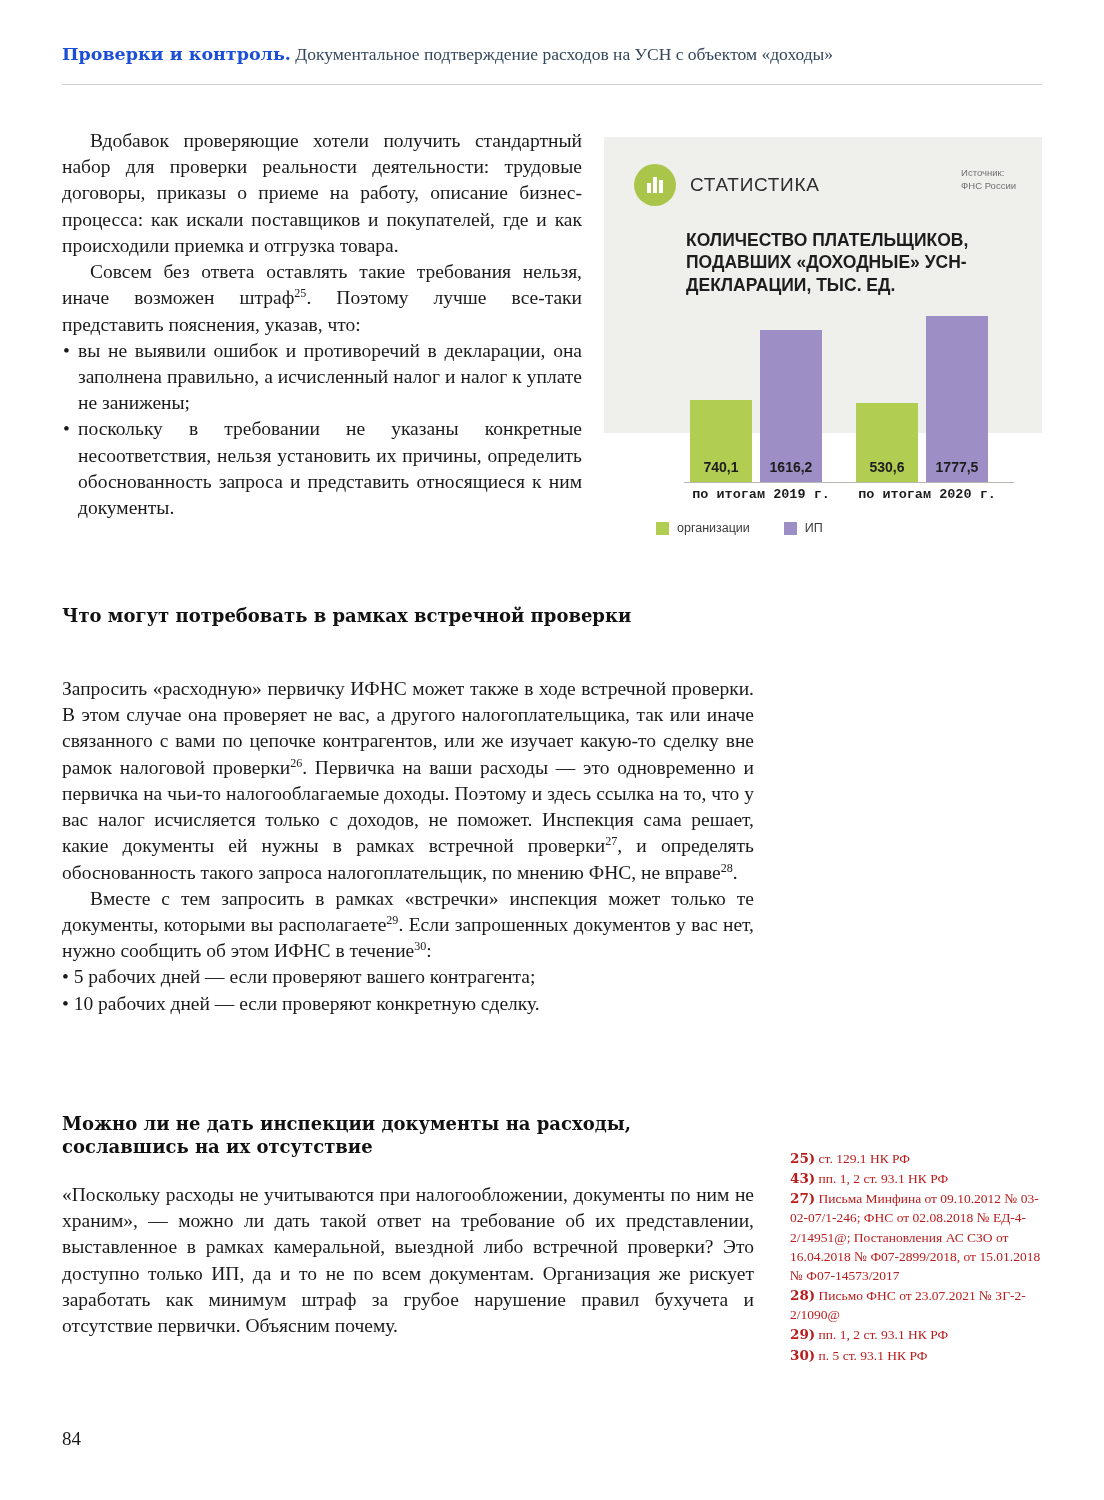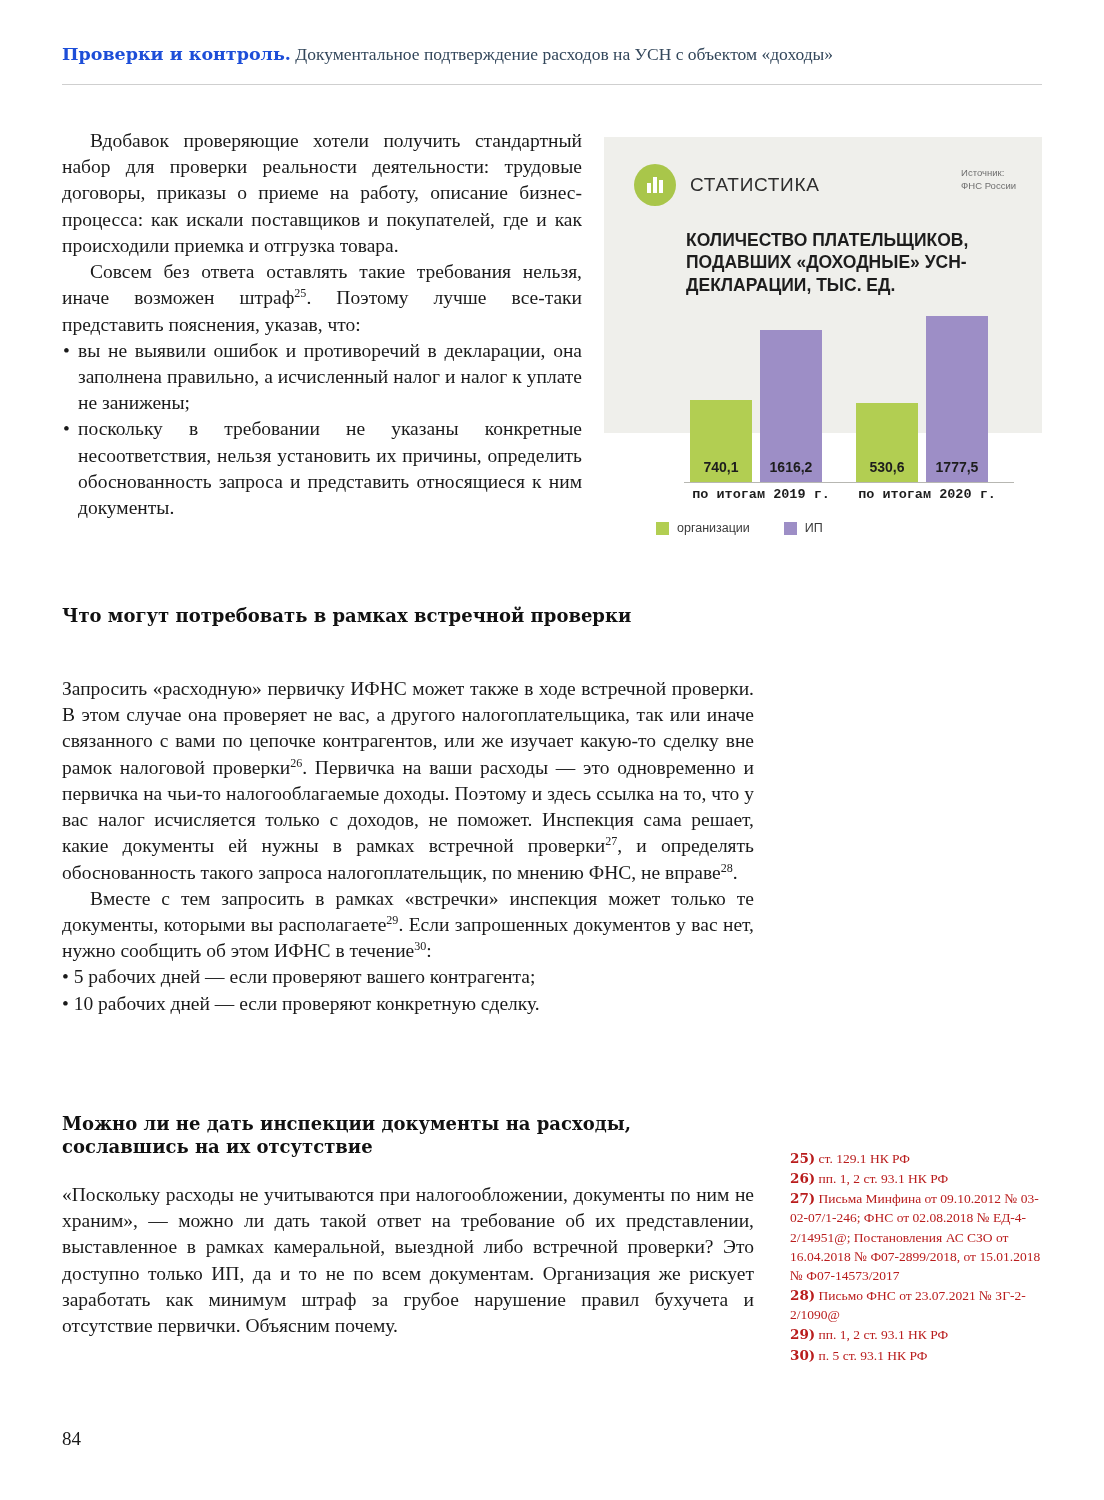--- a/index.html
+++ b/index.html
@@ -360,21 +360,21 @@
   <div class="body-text" id="sec2-body">
     <p class="noind">«Поскольку расходы не учитываются при налогообложении, документы по ним не храним», — можно ли дать такой ответ на требование об их представлении, выставленное в рамках камеральной, выездной либо встречной проверки? Это доступно только ИП, да и то не по всем документам. Организация же рискует заработать как минимум штраф за грубое нарушение правил бухучета и отсутствие первички. Объясним почему.</p>
   </div>
 
   <div class="notes">
     <div class="note">
       <b>25)</b>
       <span>ст. 129.1 НК РФ</span>
     </div>
     <div class="note">
-      <b>26)</b>
+      <b>43)</b>
       <span>пп. 1, 2 ст. 93.1 НК РФ</span>
     </div>
     <div class="note">
       <b>27)</b>
       <span>Письма Минфина от 09.10.2012 № 03-02-07/1-246; ФНС от 02.08.2018 № ЕД-4-2/14951@; Постановления АС СЗО от 16.04.2018 № Ф07-2899/2018, от 15.01.2018 № Ф07-14573/2017</span>
     </div>
     <div class="note">
       <b>28)</b>
       <span>Письмо ФНС от 23.07.2021 № ЗГ-2-2/1090@</span>
     </div>

